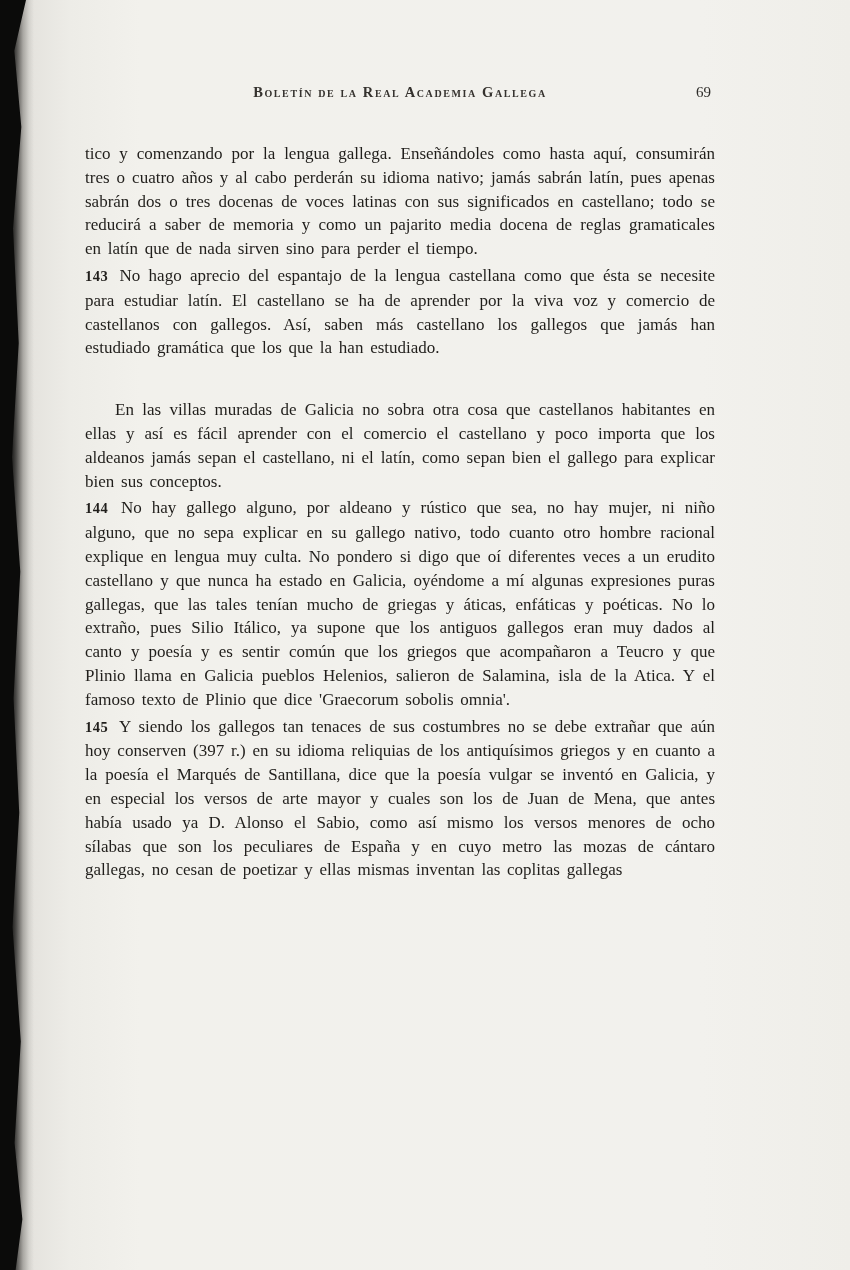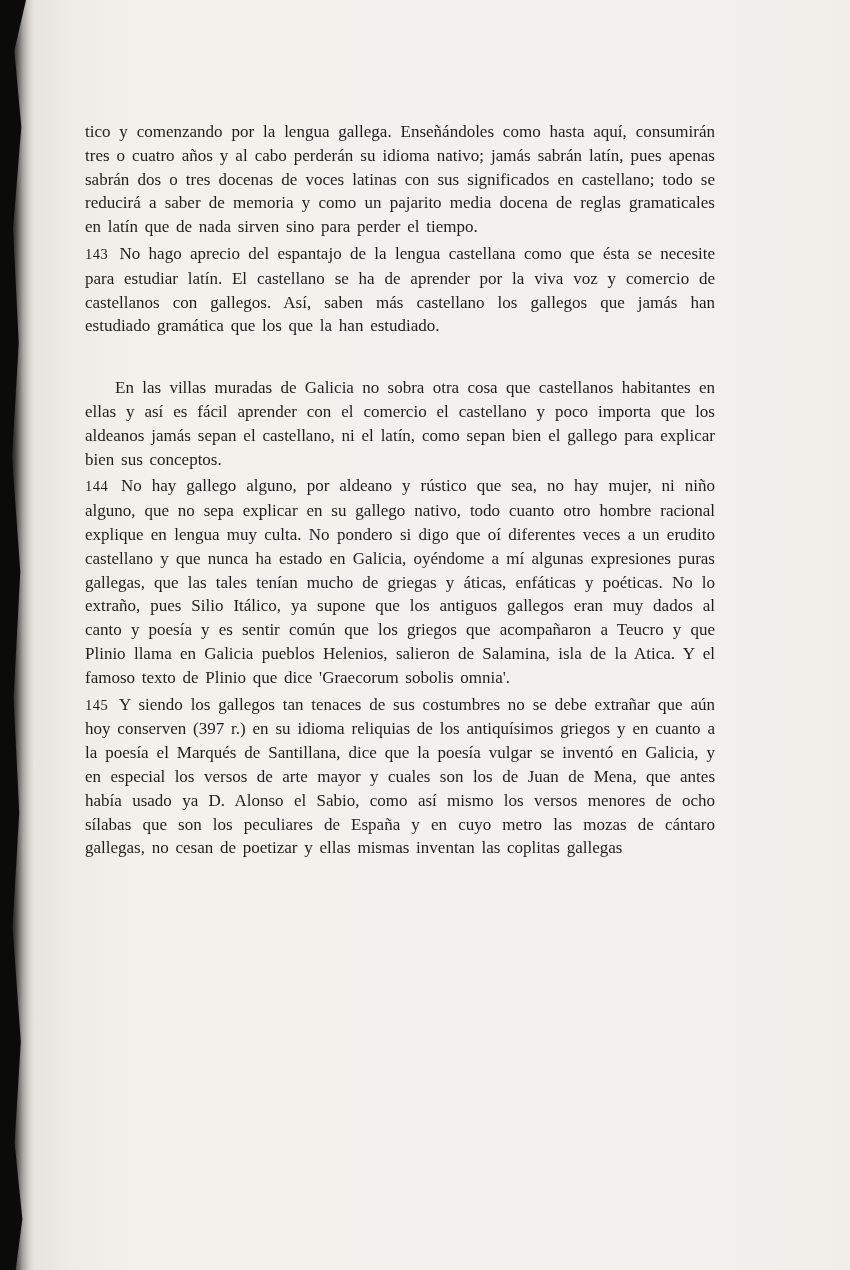--- a/index.html
+++ b/index.html
@@ -74,33 +74,37 @@
     color: #201e1b;
   }
   p.para {
     margin: 0 0 3px 0;
   }
   p.para.indent {
     text-indent: 30px;
     margin-top: 38px;
   }
   .pnum {
-    font-weight: normal;
+    font-weight: bold;
     font-size: 14.5px;
     letter-spacing: 0.5px;
     padding-right: 3px;
   }
   .it { }
 </style>
 </head>
 <body>
 
 <div class="scan">
   <div class="binding-edge"></div>
   <div class="page-inner">
+    <div class="running-header">
+      <span class="header-title">Boletín de la Real Academia Gallega</span>
+      <span class="page-number">69</span>
+    </div>
     <div class="body-text" id="paragraphs">
         <p class="para"><span class="ro">tico y comenzando por la lengua </span><span class="it">gallega</span><span class="ro">. Enseñándoles como hasta aquí, consumirán tres o cuatro años y al cabo perderán su idioma nativo; jamás sabrán latín, pues apenas sabrán dos o tres docenas de voces latinas con sus significados en </span><span class="it">castellano;</span><span class="ro"> todo se reducirá a saber de memoria y como un pajarito media docena de reglas gramaticales en </span><span class="it">latín</span><span class="ro"> que de nada sirven sino para perder el </span><span class="it">tiempo</span><span class="ro">.</span></p>
         <p class="para"><span class="pnum">143 </span><span class="ro">No hago aprecio del espantajo de la lengua </span><span class="it">castellana</span><span class="ro"> como que ésta se necesite para estudiar </span><span class="it">latín</span><span class="ro">. El castellano se ha de aprender por la viva voz y comercio de </span><span class="it">castellanos</span><span class="ro"> con </span><span class="it">gallegos</span><span class="ro">. Así, saben más castellano los </span><span class="it">gallegos</span><span class="ro"> que jamás han estudiado </span><span class="it">gramática</span><span class="ro"> que los que la han estudiado.</span></p>
         <p class="para indent"><span class="ro">En las villas muradas de Galicia no sobra otra cosa que </span><span class="it">castellanos</span><span class="ro"> habitantes en ellas y así es fácil aprender con el comercio el castellano y poco importa que los </span><span class="it">aldeanos</span><span class="ro"> jamás sepan el </span><span class="it">castellano,</span><span class="ro"> ni el </span><span class="it">latín,</span><span class="ro"> como sepan bien el </span><span class="it">gallego</span><span class="ro"> para explicar bien sus </span><span class="it">conceptos</span><span class="ro">.</span></p>
         <p class="para"><span class="pnum">144 </span><span class="ro">No hay gallego alguno, por </span><span class="it">aldeano</span><span class="ro"> y rústico que sea, no hay </span><span class="it">mujer,</span><span class="ro"> ni </span><span class="it">niño alguno,</span><span class="ro"> que no sepa explicar en su gallego </span><span class="it">nativo,</span><span class="ro"> todo cuanto otro </span><span class="it">hombre racional</span><span class="ro"> explique en lengua muy </span><span class="it">culta</span><span class="ro">. No pondero si digo que oí diferentes veces a un erudito </span><span class="it">castellano</span><span class="ro"> y que nunca ha estado en </span><span class="it">Galicia,</span><span class="ro"> oyéndome a mí algunas expresiones </span><span class="it">puras gallegas,</span><span class="ro"> que las tales tenían mucho de </span><span class="it">griegas</span><span class="ro"> y </span><span class="it">áticas, enfáticas</span><span class="ro"> y </span><span class="it">poéticas</span><span class="ro">. No lo extraño, pues </span><span class="it">Silio Itálico,</span><span class="ro"> ya supone que los </span><span class="it">antiguos gallegos</span><span class="ro"> eran muy dados al </span><span class="it">canto</span><span class="ro"> y </span><span class="it">poesía</span><span class="ro"> y es sentir común que los </span><span class="it">griegos</span><span class="ro"> que acompañaron a </span><span class="it">Teucro</span><span class="ro"> y que Plinio llama en </span><span class="it">Galicia</span><span class="ro"> pueblos </span><span class="it">Helenios,</span><span class="ro"> salieron de </span><span class="it">Salamina,</span><span class="ro"> isla de la </span><span class="it">Atica.</span><span class="ro"> Y el famoso texto de Plinio que dice '</span><span class="it">Graecorum sobolis omnia'</span><span class="ro">.</span></p>
         <p class="para"><span class="pnum">145 </span><span class="ro">Y siendo los gallegos tan tenaces de sus </span><span class="it">costumbres</span><span class="ro"> no se debe extrañar que aún hoy conserven (397 r.) en su idioma </span><span class="it">reliquias</span><span class="ro"> de los </span><span class="it">antiquísimos griegos</span><span class="ro"> y en cuanto a la poesía el Marqués de </span><span class="it">Santillana,</span><span class="ro"> dice que la poesía vulgar se inventó en </span><span class="it">Galicia,</span><span class="ro"> y en especial los </span><span class="it">versos de arte mayor</span><span class="ro"> y cuales son los de </span><span class="it">Juan de Mena,</span><span class="ro"> que antes había usado ya </span><span class="it">D. Alonso el Sabio,</span><span class="ro"> como así mismo los </span><span class="it">versos menores</span><span class="ro"> de </span><span class="it">ocho sílabas</span><span class="ro"> que son los </span><span class="it">peculiares</span><span class="ro"> de </span><span class="it">España</span><span class="ro"> y en cuyo metro las </span><span class="it">mozas</span><span class="ro"> de </span><span class="it">cántaro gallegas,</span><span class="ro"> no cesan de </span><span class="it">poetizar</span><span class="ro"> y ellas mismas inventan las </span><span class="it">coplitas gallegas</span></p>
       </div>
   </div>
 </div>
 

